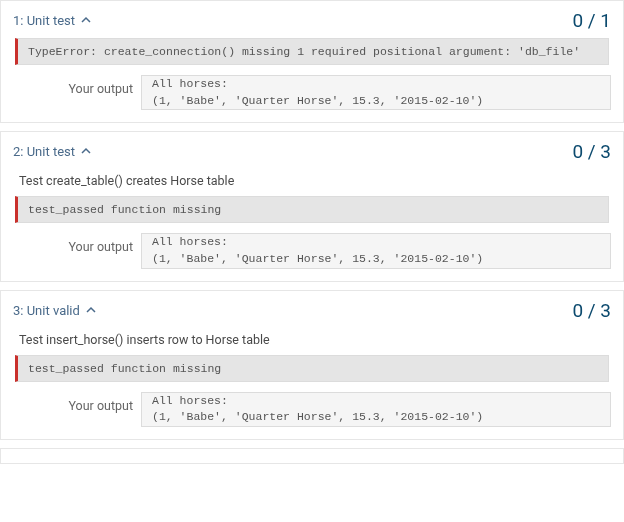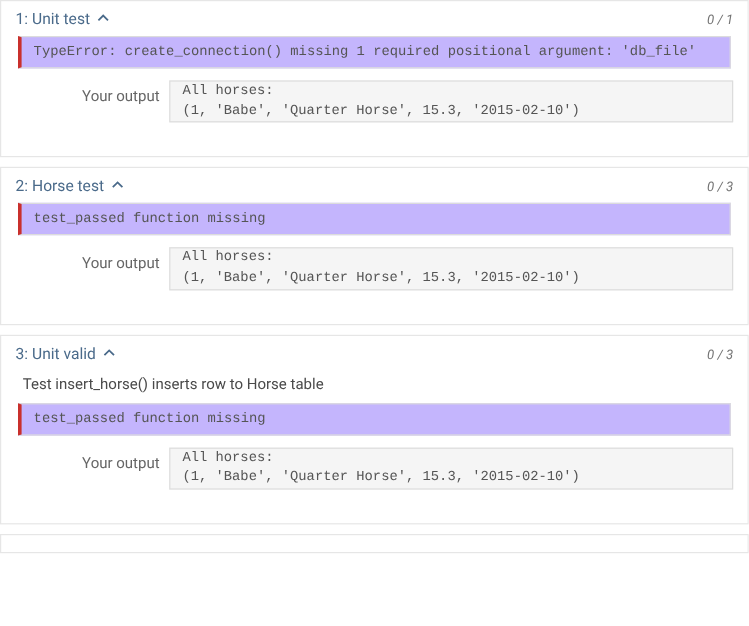--- a/index.html
+++ b/index.html
@@ -27,49 +27,48 @@
     align-items: center;
     color: #4a6a8a;
     font-size: 13px;
     cursor: pointer;
   }
   .panel-title .chev {
     margin-left: 6px;
     display: inline-block;
   }
   .score {
-    color: #737373;
-    font-size: 11px;
-    font-style: italic;
+    color: #0c4a6e;
+    font-size: 19px;
   }
   .panel-body {
     padding: 2px 12px 12px;
   }
   .desc {
     color: #4a4a4a;
     font-size: 12.5px;
     margin: 4px 0 8px 6px;
   }
   .error-box {
     border: 1px solid #dcdcdc;
     border-left: 3px solid #c9302c;
-    background: #c4b5fd;
+    background: #e5e5e5;
     color: #555;
     font-family: "SFMono-Regular", Consolas, "Liberation Mono", Menlo, monospace;
     font-size: 11.5px;
     padding: 6px 10px;
     margin: 0 2px 10px 2px;
     white-space: pre;
     overflow: hidden;
   }
   .out-row {
     display: flex;
     align-items: flex-start;
     gap: 8px;
-    margin: 4px 0 16px 40px;
+    margin: 4px 0 0 40px;
   }
   .out-label {
     color: #666;
     font-size: 12.5px;
     padding-top: 6px;
     min-width: 80px;
     text-align: right;
   }
   .code-box {
     flex: 1;
@@ -104,28 +103,29 @@
         <div class="out-row">
           <div class="out-label">Your output</div>
           <div class="code-box">All horses:
 (1, 'Babe', 'Quarter Horse', 15.3, '2015-02-10')</div>
         </div>
       </div>
     </div>
     <div class="panel">
       <div class="panel-header">
         <div class="panel-title">
-          <span>2: Horse test</span>
+          <span>2: Unit test</span>
           <span class="chev"><svg class="chev-svg" viewBox="0 0 10 10">
               <path d="M1 7 L5 3 L9 7" fill="none" stroke="#4a6a8a" stroke-width="1.5"></path>
             </svg></span>
         </div>
         <div class="score">0 / 3</div>
       </div>
       <div class="panel-body">
+        <div class="desc">Test create_table() creates Horse table</div>
         <div class="error-box">test_passed function missing</div>
         <div class="out-row">
           <div class="out-label">Your output</div>
           <div class="code-box">All horses:
 (1, 'Babe', 'Quarter Horse', 15.3, '2015-02-10')</div>
         </div>
       </div>
     </div>
     <div class="panel">
       <div class="panel-header">

